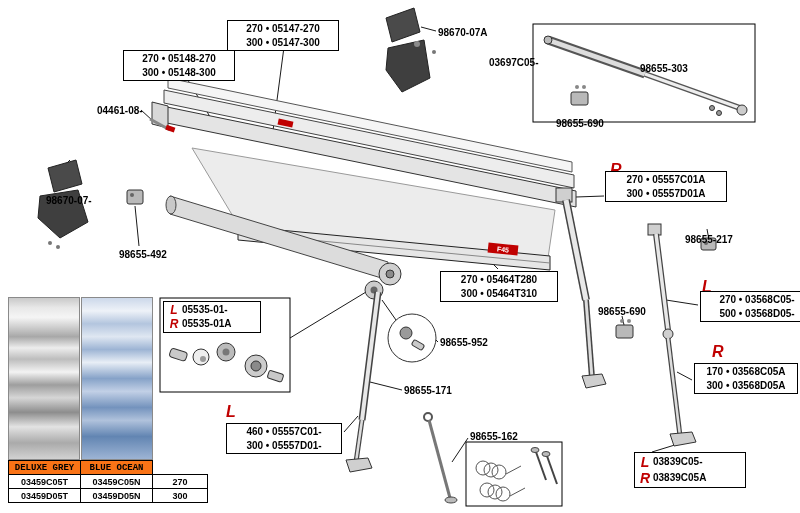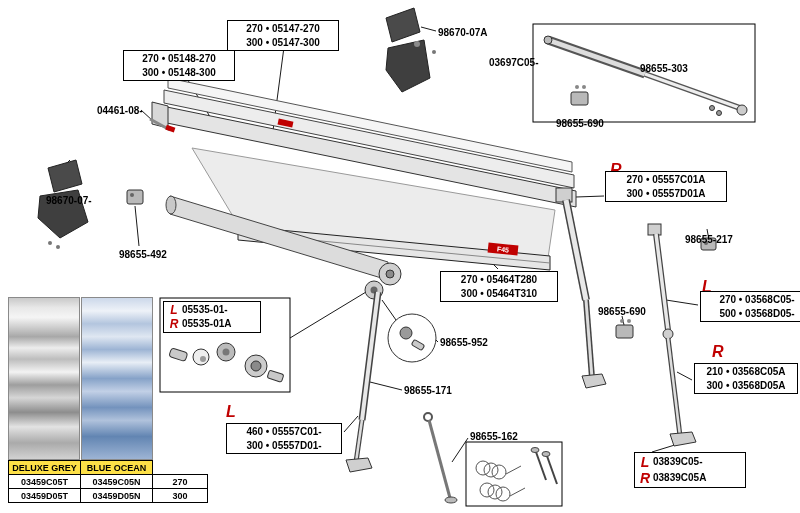--- a/index.html
+++ b/index.html
@@ -20,21 +20,21 @@
     background:linear-gradient(180deg,#c9c9c9 0%,#e8e8e8 6%,#f5f5f5 12%,#cfcfcf 18%,#a8a8a8 24%,#ededed 31%,#bdbdbd 38%,#f3f3f3 46%,#9e9e9e 54%,#d6d6d6 62%,#8d8d8d 71%,#e3e3e3 80%,#aaaaaa 90%,#d2d2d2 100%); }
   .swatch-blue { left:81px;
     background:linear-gradient(180deg,#ccd8ea 0%,#eef2f8 8%,#b3c5de 16%,#dfe7f2 24%,#9db4d4 32%,#e8eef6 40%,#86a2c8 50%,#c2d0e6 58%,#7493bd 68%,#b0c2dc 76%,#6285b2 86%,#9db4d4 100%); }
 
   .ftable { position:absolute; left:8px; top:460px; }
   .frow { display:flex; }
   .frow + .frow { margin-top:-1px; }
   .fcell { width:73px; height:15px; border:1px solid #000; background:#fff;
            font:bold 9px "Liberation Sans", sans-serif; display:flex; align-items:center; justify-content:center; }
   .fcell + .fcell { margin-left:-1px; }
-  .fcell.hdr { background:#fde047; }
+  .fcell.hdr { background:#f97316;font-family:Liberation Mono, monospace; }
   .fcell.size { width:56px; }
 </style>
 </head>
 <body>
 
 <div class="stage">
 
   <svg class="svglayer" viewBox="0 0 800 513">
 
     <g stroke="#1a1a1a" stroke-width="1" fill="none">
@@ -245,21 +245,21 @@
   <div class="lbl" style="left:685px; top:216px;margin-top:17px;">98655-217</div>
 
   <div class="marker" style="left:702px; top:278px;">L</div>
   <div class="lbl boxed" style="left:700px; top:291px; width:114px;">
     <div>270 • 03568C05-</div>
     <div>500 • 03568D05-</div>
   </div>
 
   <div class="marker" style="left:712px; top:343px;">R</div>
   <div class="lbl boxed" style="left:694px; top:363px; width:104px;">
-    <div>210 • 03568C05A</div>
+    <div>170 • 03568C05A</div>
     <div>300 • 03568D05A</div>
   </div>
 
   <div class="lbl boxed" style="left:440px; top:271px; width:118px;">
     <div>270 • 05464T280</div>
     <div>300 • 05464T310</div>
   </div>
 
   <div class="lbl boxed" style="left:163px; top:301px; width:98px; text-align:left;">
     <div class="lr-row">

